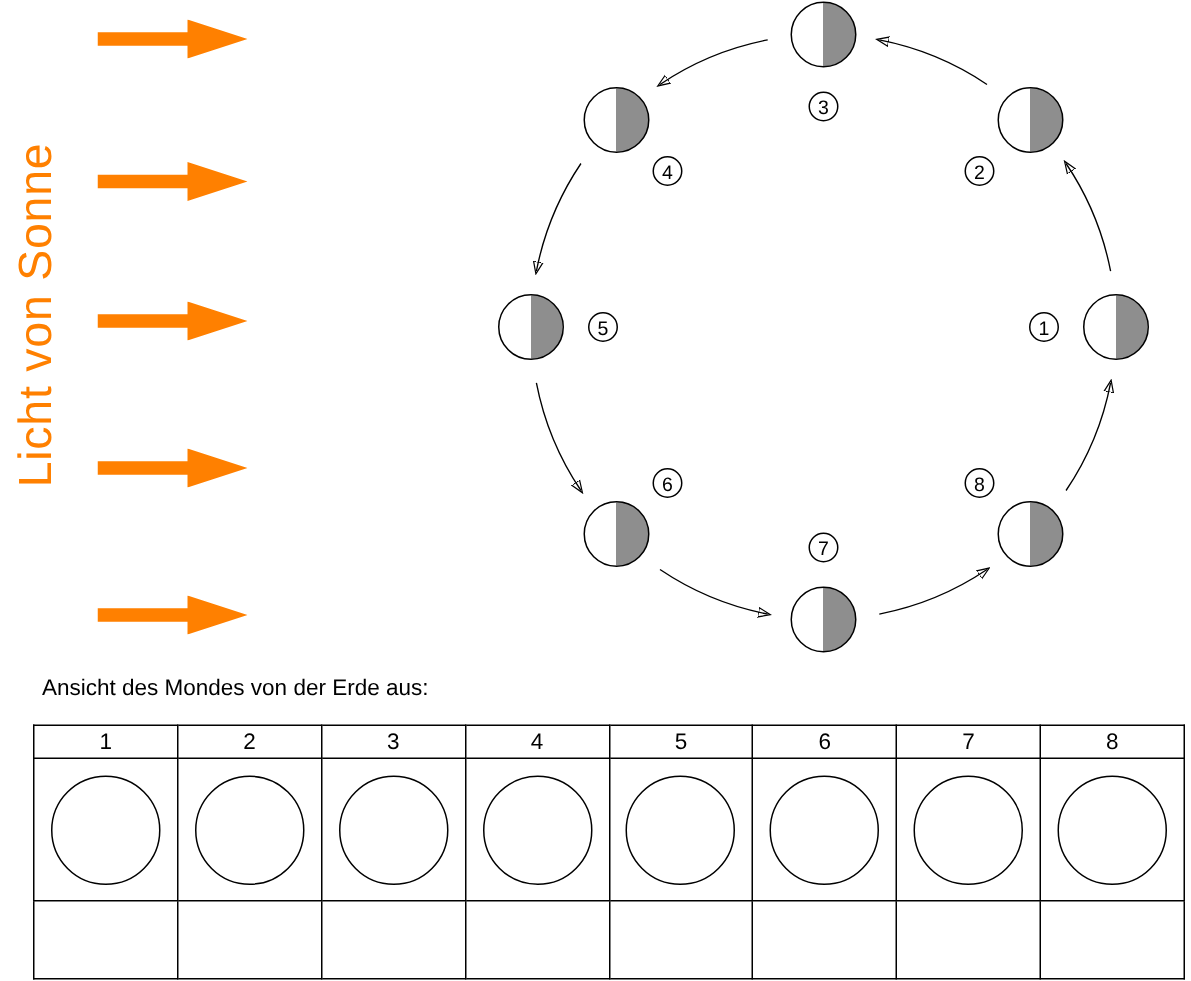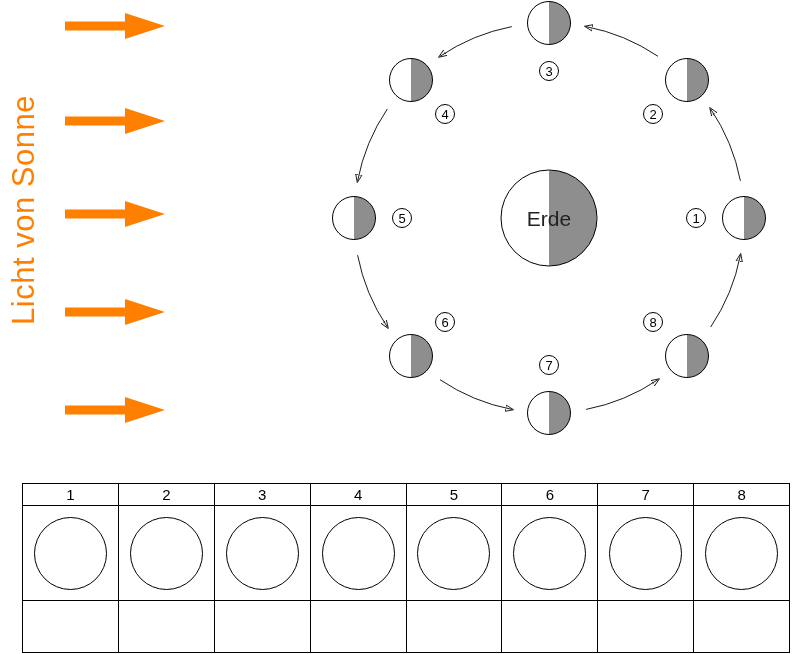--- a/index.html
+++ b/index.html
@@ -152,42 +152,40 @@
     <path d="M 740.4 180.8 A 195 195 0 0 0 710.7 109.0" marker-end="url(#arrowhead)"></path>
     <path d="M 658.0 56.3 A 195 195 0 0 0 586.2 26.6" marker-end="url(#arrowhead)"></path>
     <path d="M 511.8 26.6 A 195 195 0 0 0 440.0 56.3" marker-end="url(#arrowhead)"></path>
     <path d="M 387.3 109.0 A 195 195 0 0 0 357.6 180.8" marker-end="url(#arrowhead)"></path>
     <path d="M 357.6 255.2 A 195 195 0 0 0 387.3 327.0" marker-end="url(#arrowhead)"></path>
     <path d="M 440.0 379.7 A 195 195 0 0 0 511.8 409.4" marker-end="url(#arrowhead)"></path>
     <path d="M 586.2 409.4 A 195 195 0 0 0 658.0 379.7" marker-end="url(#arrowhead)"></path>
     <path d="M 710.7 327.0 A 195 195 0 0 0 740.4 255.2" marker-end="url(#arrowhead)"></path>
   </svg>
 
-  <div class="earth" style="left:549px; top:218px">
-    <span class="earth-label">Erde</span>
-  </div>
 
   <div class="moon" style="left:744px; top:218px"></div>
   <div class="moon" style="left:687px; top:80px"></div>
   <div class="moon" style="left:549px; top:23px"></div>
   <div class="moon" style="left:411px; top:80px"></div>
   <div class="moon" style="left:354px; top:218px"></div>
   <div class="moon" style="left:411px; top:356px"></div>
   <div class="moon" style="left:549px; top:413px"></div>
   <div class="moon" style="left:687px; top:356px"></div>
 
   <div class="badge" style="left:696px; top:218px">1</div>
   <div class="badge" style="left:653px; top:114px">2</div>
   <div class="badge" style="left:549px; top:71px">3</div>
   <div class="badge" style="left:445px; top:114px">4</div>
   <div class="badge" style="left:402px; top:218px">5</div>
   <div class="badge" style="left:445px; top:322px">6</div>
   <div class="badge" style="left:549px; top:365px">7</div>
   <div class="badge" style="left:653px; top:322px">8</div>
 
+  <div class="caption">Ansicht des Mondes von der Erde aus:</div>
 
   <table class="answer-table">
     <thead>
       <tr>
         <th>1</th>
         <th>2</th>
         <th>3</th>
         <th>4</th>
         <th>5</th>
         <th>6</th>

